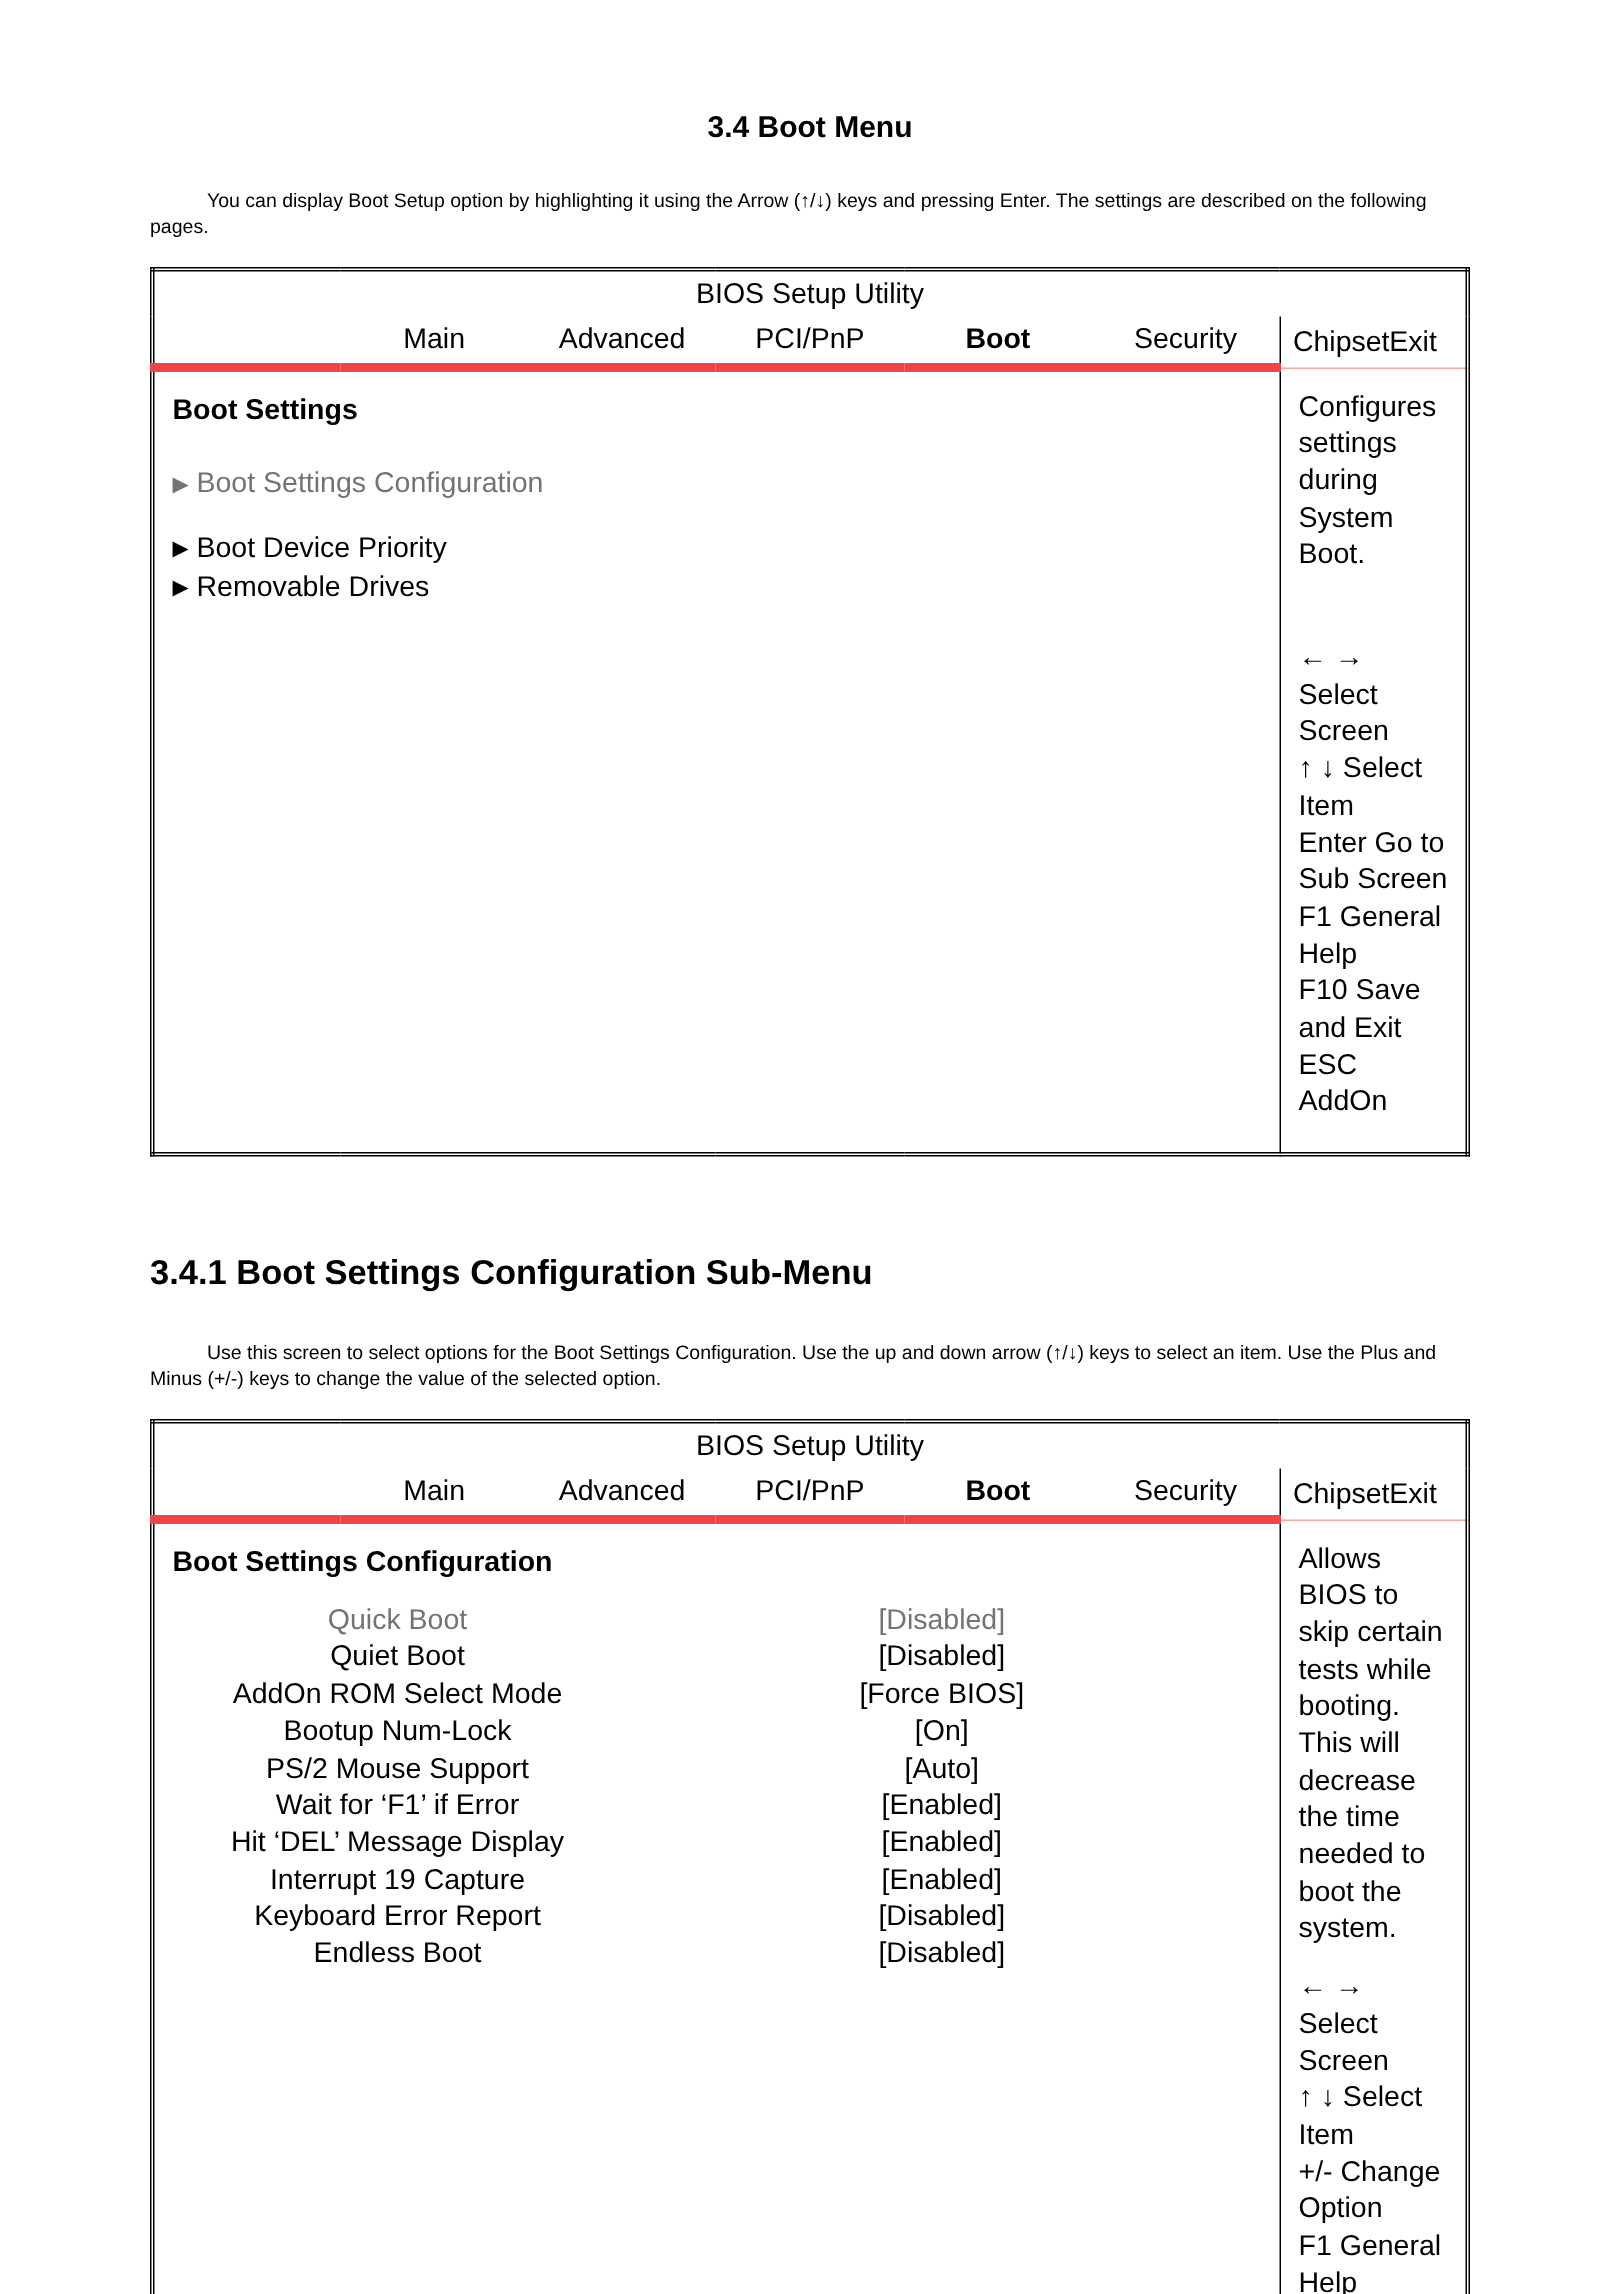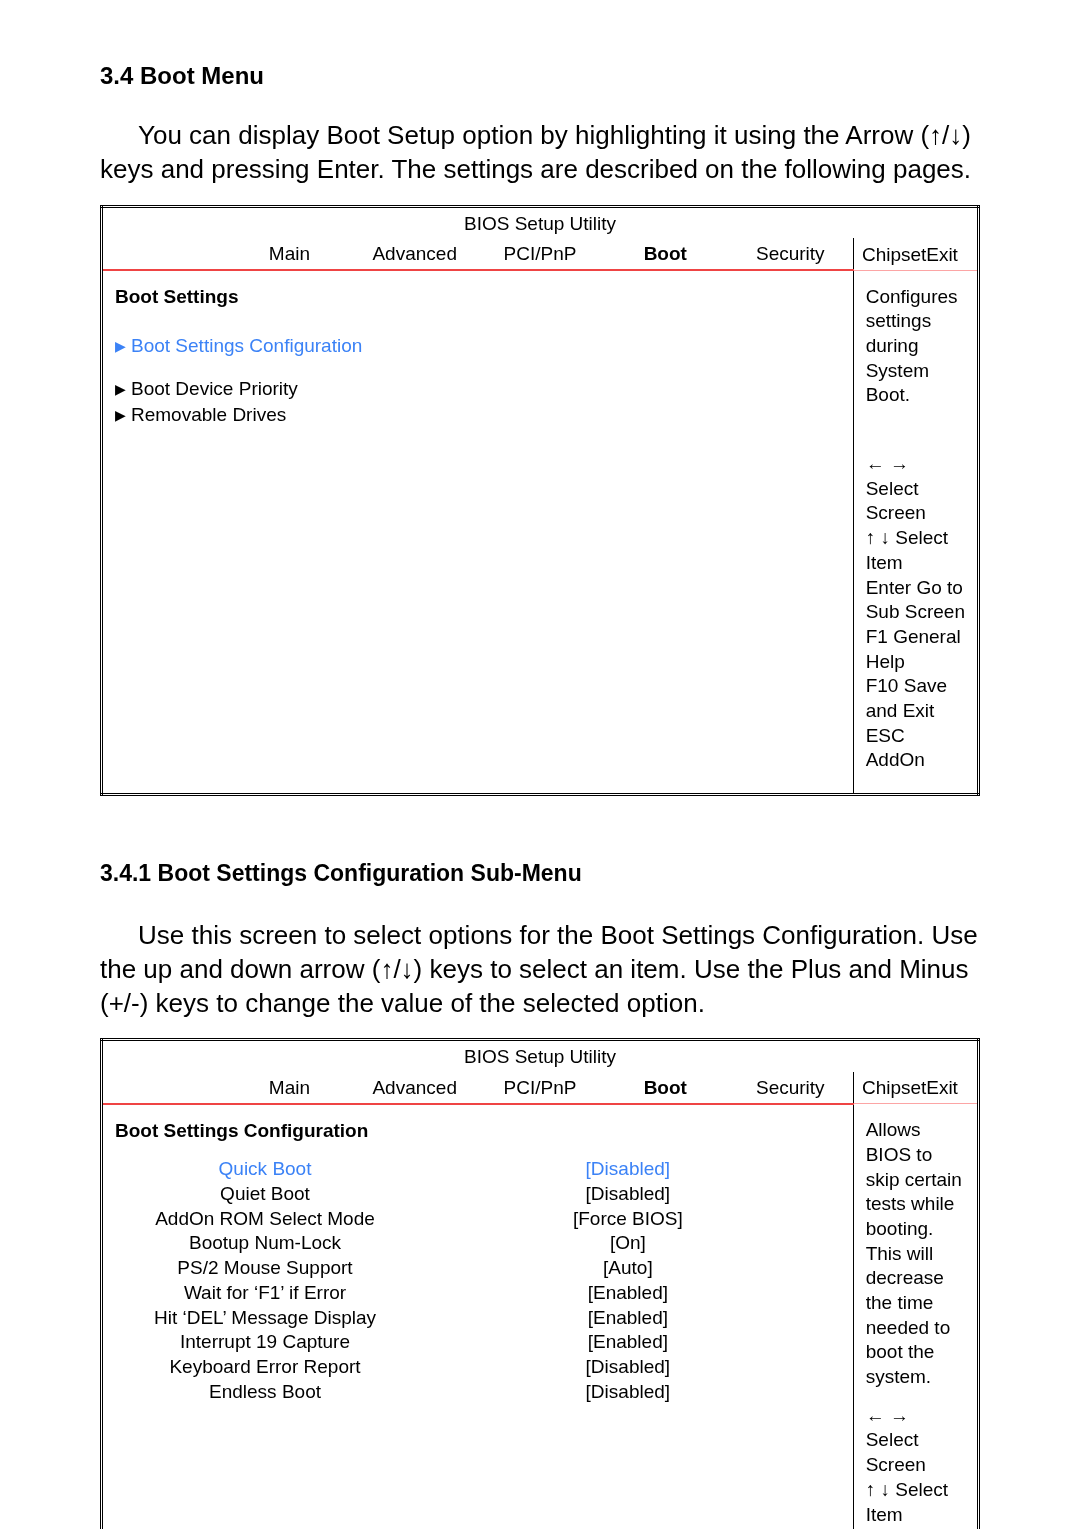--- a/index.html
+++ b/index.html
@@ -5,68 +5,69 @@
     body {
       font-family: Arial, Helvetica, sans-serif;
       width: 1080px;
       margin: 0 auto;
       padding: 60px 100px;
       box-sizing: border-box;
       color: #000;
       line-height: 1.3;
     }
     h2 {
-      font-size: 24px;
+      font-size: 20px;
       font-weight: bold;
-      margin: 0 0 28px 0;
+      margin: 12px 0 28px 0;
+      text-align: center;
     }
     h3 {
       font-size: 23px;
       font-weight: bold;
       margin: 63px 0 30px 0;
     }
     p.intro {
-      font-size: 26px;
+      font-size: 13px;
       text-indent: 38px;
       margin: 0 0 18px 0;
     }
     table.bios {
       border: 3px double #000;
       border-collapse: collapse;
       width: 100%;
       font-size: 19px;
       table-layout: fixed;
     }
     table.bios th {
       font-weight: normal;
       padding: 4px 6px 2px 6px;
     }
     .nav-row th:first-child { width: 80px; }
     .nav-row th.bold { font-weight: bold; }
     .left-cell {
       border-right: 1px solid #000;
-      border-top: 2px solid #ef4444;
+      border-top: 6px solid #ef4444;
       padding: 14px 12px 20px 12px;
       vertical-align: top;
     }
     .right-cell {
       border-top: 1px solid #fca5a5;
       padding: 14px 12px 20px 12px;
       vertical-align: top;
       width: 250px;
     }
     .strong { font-weight: bold; }
     .item-row { margin: 2px 0; }
     .item-row .tri {
       display: inline-block;
       width: 16px;
       font-size: 14px;
       vertical-align: 1px;
     }
-    .blue { color: #3b82f6; }
+    .blue { color: #737373; }
     .two-col {
       display: flex;
       text-align: center;
     }
     .two-col .col1 { width: 300px; }
     .two-col .col2 { flex: 1; }
     .spacer { height: 22px; }
     .spacer-s { height: 14px; }
   </style>
 </head>

